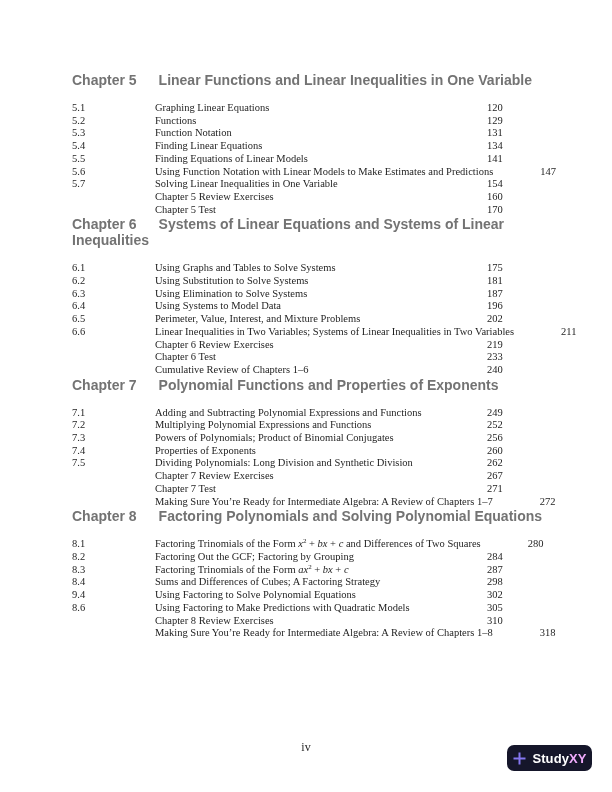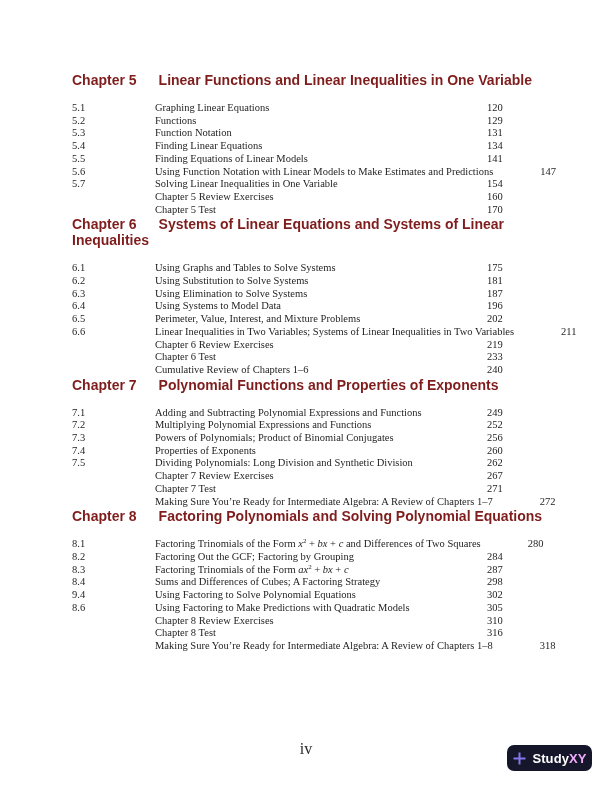--- a/index.html
+++ b/index.html
@@ -6,34 +6,34 @@
   .page {
     position:relative; width:612px; height:792px; margin:0 auto;
     background:#ffffff; overflow:hidden;
     font-family:"Liberation Serif", serif; color:#1e1e1e;
   }
   .content { position:absolute; left:72px; top:72px; width:486px; }
   .chapter { margin:0; }
   .chapter + .chapter { }
   .chapter-heading {
     font-family:"Liberation Sans", sans-serif; font-weight:bold;
-    font-size:14px; line-height:16px; color:#7f1d1d;
+    font-size:14px; line-height:16px; color:#737373;
     margin:0 0 14px 0; width:486px;
   }
   .chapter-label { display:inline; margin-right:22px; }
   .entries { width:451px; }
   .toc-row { display:flex; line-height:12.7px; font-size:10.5px;gap:47px; }
   .toc-row .num { width:36px; flex:0 0 36px; }
   .toc-row .title { flex:1 1 auto; white-space:nowrap; }
   .toc-row .title i { font-style:italic; }
   .toc-row .title sup { font-size:7px; vertical-align:super; line-height:0; }
   .toc-row .pg { flex:0 0 36px; width:36px; text-align:left; }
   .footer-page-num {
     position:absolute; left:0; right:0; top:740; top:740px;
-    text-align:center; font-size:16px; color:#2a2a2a;
+    text-align:center; font-size:12px; color:#2a2a2a;
   }
   .brand-badge {
     position:absolute; left:507px; top:745px; width:85px; height:26px;
     border-radius:7px; display:flex; align-items:center; justify-content:center;
     gap:5px; font-family:"Liberation Sans", sans-serif;
   }
   .brand-plus { display:flex; align-items:center; }
   .brand-text { font-size:13px; font-weight:bold; letter-spacing:0.1px; }
 </style>
 </head>
@@ -251,25 +251,20 @@
     <span class="title">Using Factoring to Make Predictions with Quadratic Models</span>
     <span class="pg">305</span>
   </div>
 
   <div class="toc-row">
     <span class="num"></span>
     <span class="title">Chapter 8 Review Exercises</span>
     <span class="pg">310</span>
   </div>
 
-  <div class="toc-row">
-    <span class="num"></span>
-    <span class="title">Chapter 8 Test</span>
-    <span class="pg">316</span>
-  </div>
 
   <div class="toc-row">
     <span class="num"></span>
     <span class="title">Making Sure You’re Ready for Intermediate Algebra: A Review of Chapters 1–8</span>
     <span class="pg">318</span>
   </div>
 </div>
   </section>
 </div>
 

